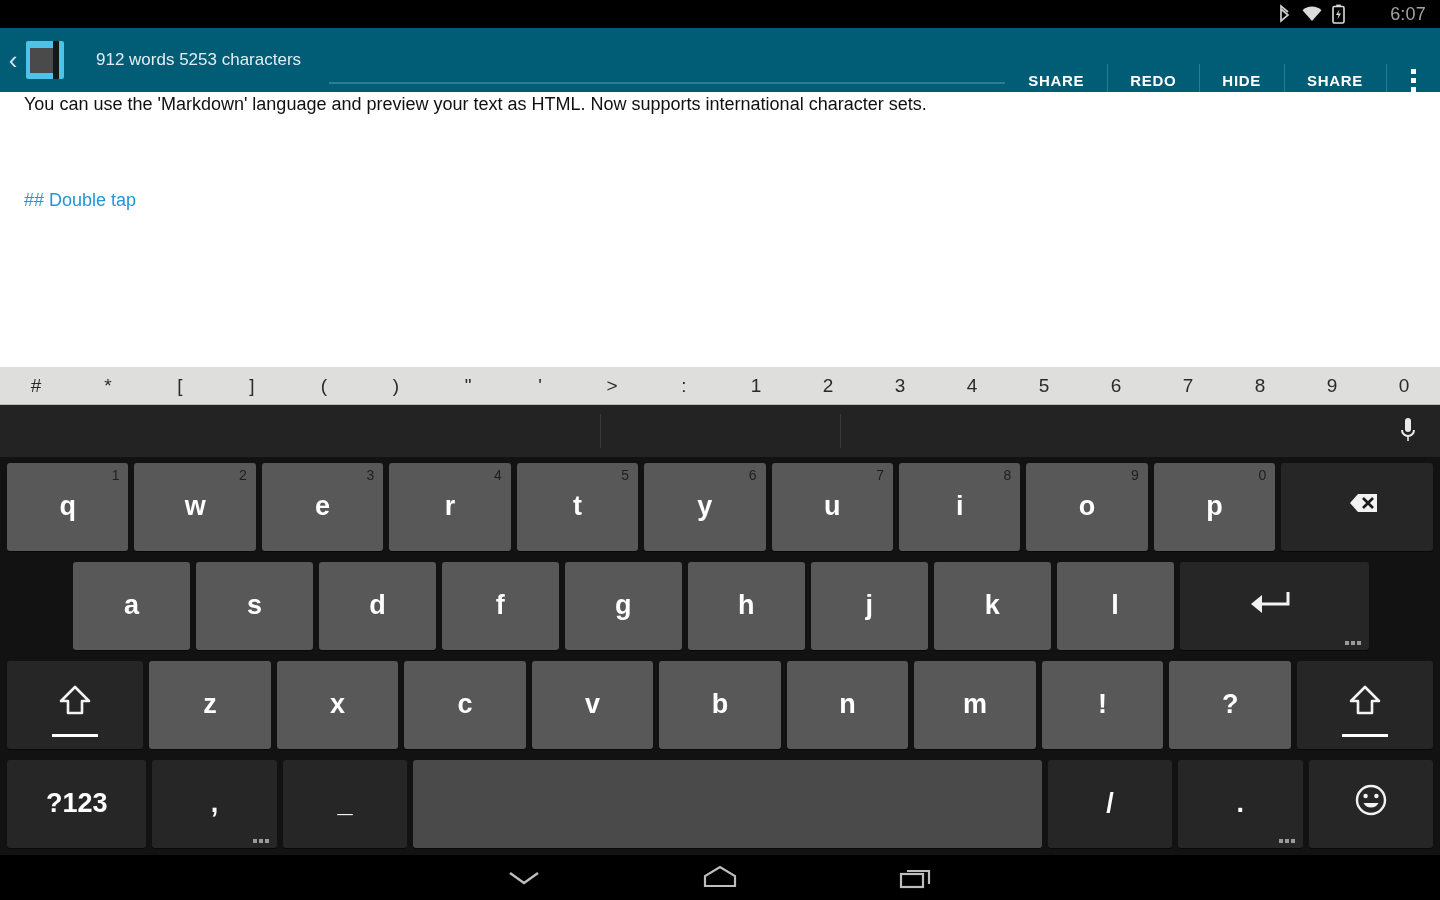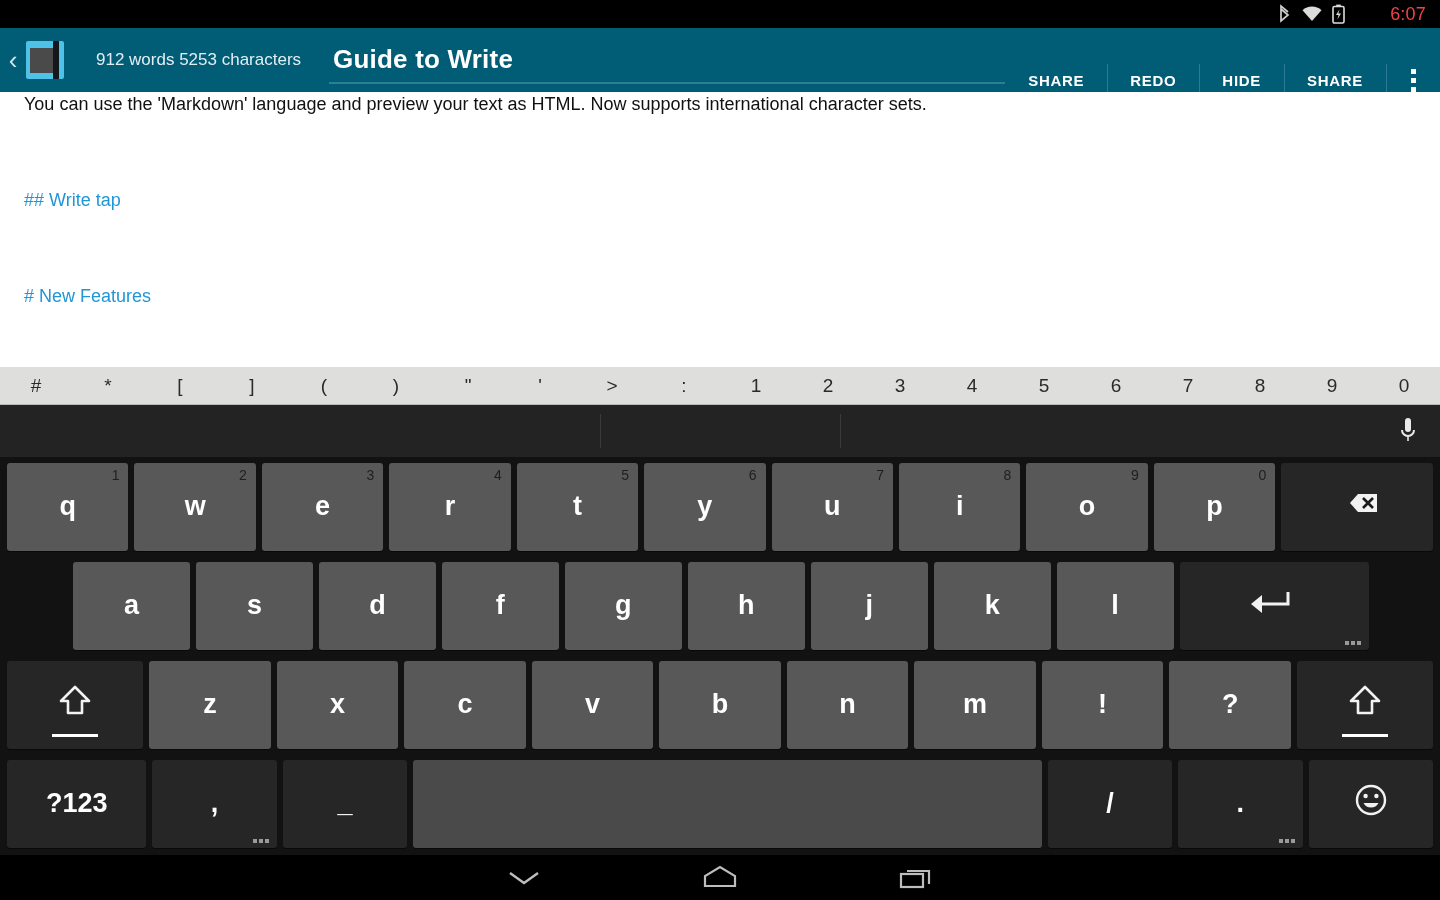--- a/index.html
+++ b/index.html
@@ -11,21 +11,21 @@
   }
   #app { position: relative; width: 1440px; height: 900px; background: #000; }
 
   
   .statusbar {
     position: absolute; top: 0; left: 0; width: 1440px; height: 28px;
     background: #000; display: flex; align-items: center;
     justify-content: flex-end; padding-right: 14px; gap: 9px;
   }
   .statusbar .si { display: flex; align-items: center; }
-  .clock { color: #ef4444; font-size: 18px; letter-spacing: .2px; margin-left: 36px; }
+  .clock { color: #a3a3a3; font-size: 18px; letter-spacing: .2px; margin-left: 36px; }
 
   
   .actionbar {
     position: absolute; top: 28px; left: 0; width: 1440px; height: 64px;
     background: #015c75; display: flex; align-items: center;
   }
   .ab-back {
     width: 22px; height: 64px; display: flex; align-items: center;
     justify-content: center; color: #cfe4ec; font-size: 26px; line-height: 1;
     padding-left: 4px;
@@ -179,42 +179,40 @@
 
   <div class="actionbar">
     <div class="ab-back">‹</div>
     <div class="app-icon">
       <span class="book"></span>
         <span class="pages"></span>
         <span class="spine"></span>
     </div>
     <div class="wordcount">912 words 5253 characters</div>
     <div class="title-wrap">
-      <div class="title">Guide to Write</div>
       <div class="title-underline"></div>
     </div>
     <div class="ab-actions">
       <div class="ab-btn">SHARE</div>
       <div class="ab-btn">REDO</div>
       <div class="ab-btn">HIDE</div>
       <div class="ab-btn">SHARE</div>
       <div class="ab-overflow">
           <i></i>
           <i></i>
           <i></i>
         </div>
     </div>
   </div>
 
   <div class="doc">
     <div class="doc-line clipped">You can use the 'Markdown' language and preview your text as HTML. Now supports international character sets.</div>
     <div class="doc-gap"></div>
-    <div class="doc-line md-head">## Write tap</div>
+    <div class="doc-line md-head">## Double tap</div>
     <div class="doc-gap"></div>
-    <div class="doc-line md-head"># New Features</div>
 
   </div>
 
   <div class="symrow" id="symrow">
       <div class="symkey">#</div>
       <div class="symkey">*</div>
       <div class="symkey">[</div>
       <div class="symkey">]</div>
       <div class="symkey">(</div>
       <div class="symkey">)</div>

